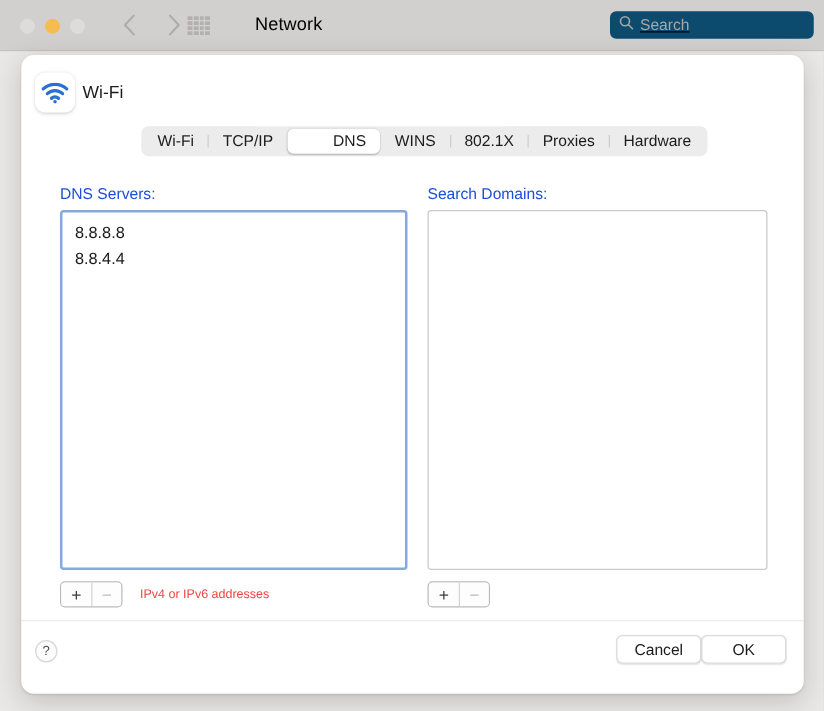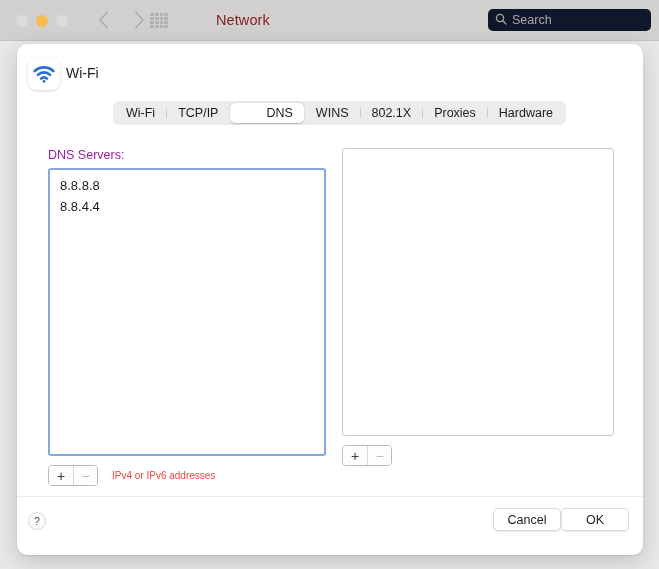--- a/index.html
+++ b/index.html
@@ -81,36 +81,36 @@
   .grid-icon i {
     display: block;
     background: #b3b1af;
     border-radius: 0.5px;
   }
 
   .win-title {
     position: absolute;
     left: 204px; top: 12px;
     font-size: 14.5px;
-    color: #7f1d1d;
+    color: #000000;
     letter-spacing: 0.1px;
-    margin-left: 12px;
   }
 
   
   .search-field {
     position: absolute;
     right: 8px; top: 9px;
     width: 163px; height: 22px;
-    background: #0f172a;
+    background: #0c4a6e;
     border-radius: 5px;
     display: flex;
     align-items: center;
     padding: 0 7px;
     box-sizing: border-box;
+    text-decoration: underline;
   }
   .search-icon { margin-right: 5px; color: #a8a6a4; display: block; }
   .search-placeholder {
     font-size: 12.5px;
     color: #a9a7a5;
   }
 
   
   .sheet {
     position: absolute;
@@ -191,21 +191,21 @@
     left: 31px; top: 104px;
     width: 278px;
   }
   .col-right {
     position: absolute;
     left: 325px; top: 104px;
     width: 272px;
   }
   .col-label {
     font-size: 12.5px;
-    color: #a21caf;
+    color: #1d4ed8;
     margin-bottom: 6px;
     display: block;
   }
   .listbox {
     width: 100%;
     height: 288px;
     background: #ffffff;
     box-sizing: border-box;
     border-radius: 3px;
     padding: 6px 0 0 0;
@@ -399,20 +399,21 @@
       <div class="ctl-row">
         <div class="segmented">
           <div class="seg-btn">+</div>
           <div class="seg-btn divider disabled">−</div>
         </div>
         <span class="ctl-hint">IPv4 or IPv6 addresses</span>
       </div>
     </div>
 
     <div class="col-right">
+      <span class="col-label">Search Domains:</span>
       <div class="listbox plain"></div>
       <div class="ctl-row">
         <div class="segmented">
           <div class="seg-btn">+</div>
           <div class="seg-btn divider disabled">−</div>
         </div>
       </div>
     </div>
 
     <div class="sheet-footer">

